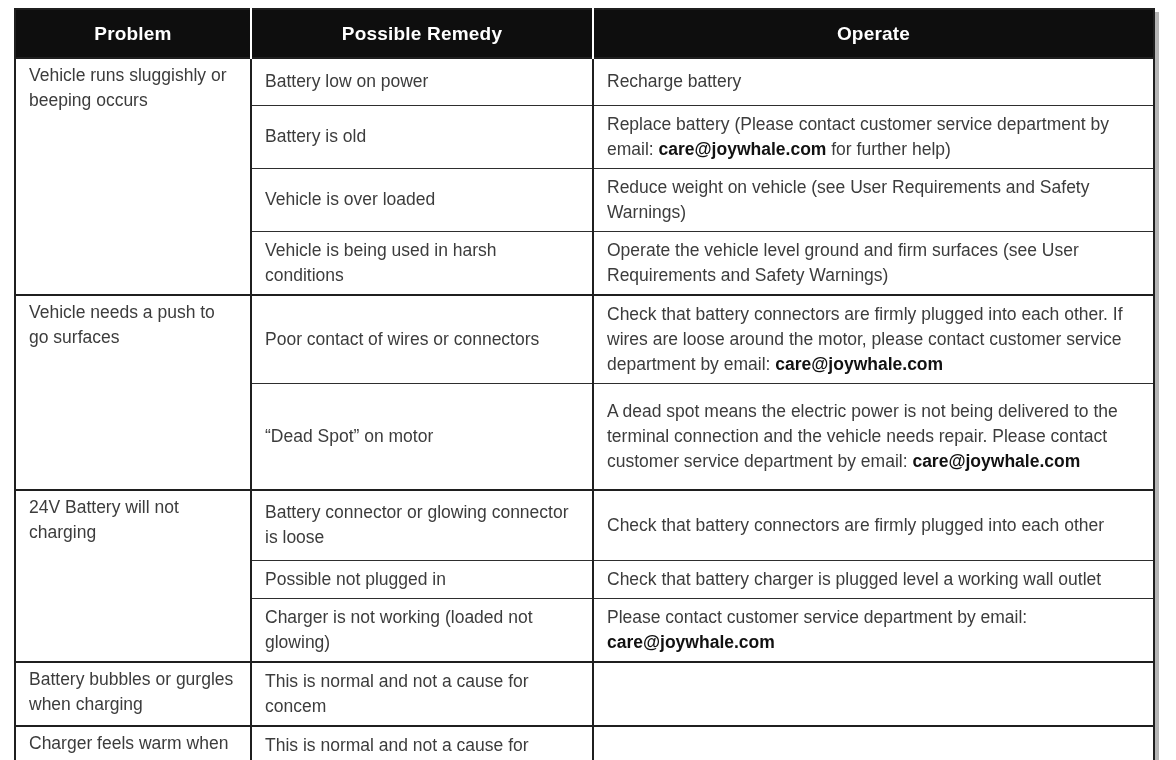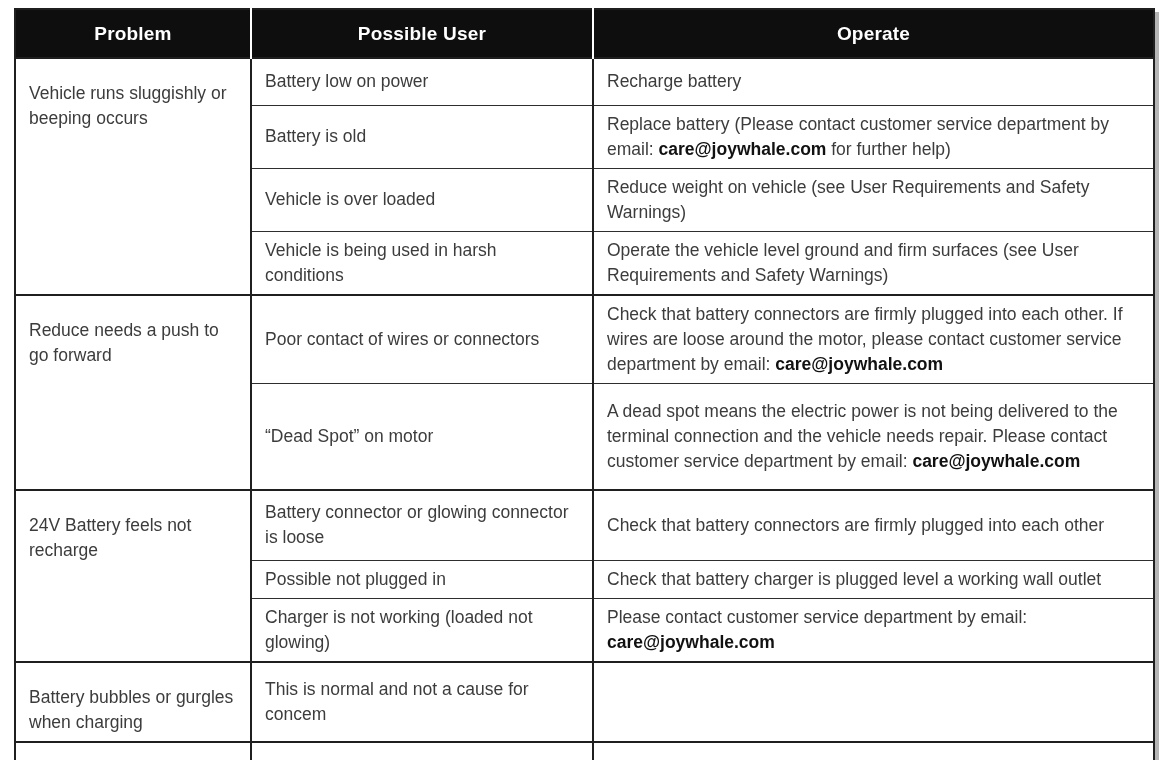--- a/index.html
+++ b/index.html
@@ -49,21 +49,21 @@
   td{
     font-size:17.5px;
     line-height:25px;
     color:var(--body-text);
     padding:6px 12px 6px 13px;
     border-left:2px solid var(--border);
     overflow:hidden;
   }
   td.problem-cell{
     vertical-align:top;
-    padding-top:22px;
+    padding-top:4px;
     border-left:none;
     margin-top:40px;
   }
   td.cause-cell,td.remedy-cell{
     vertical-align:middle;
     border-top:1.5px solid #2e2e2e;
   }
   tr.group-start td{
     border-top:2px solid var(--border);
   }
@@ -78,21 +78,21 @@
 <div class="page">
   <table class="troubleshooting">
     <colgroup>
       <col class="col-problem">
       <col class="col-cause">
       <col class="col-remedy">
     </colgroup>
     <thead>
       <tr>
         <th>Problem</th>
-        <th>Possible User</th>
+        <th>Possible Remedy</th>
         <th>Operate</th>
       </tr>
     </thead>
     <tbody id="table-body">
         <tr class="group-start" style="height: 47px;">
           <td class="problem-cell" rowspan="4">Vehicle runs sluggishly or beeping occurs</td>
           <td class="cause-cell">Battery low on power</td>
           <td class="remedy-cell">Recharge battery</td>
         </tr>
         <tr style="height: 58px;">
@@ -101,30 +101,30 @@
         </tr>
         <tr style="height: 62px;">
           <td class="cause-cell">Vehicle is over loaded</td>
           <td class="remedy-cell">Reduce weight on vehicle (see User Requirements and Safety Warnings)</td>
         </tr>
         <tr style="height: 61px;">
           <td class="cause-cell">Vehicle is being used in harsh conditions</td>
           <td class="remedy-cell">Operate the vehicle level ground and firm surfaces (see User Requirements and Safety Warnings)</td>
         </tr>
         <tr class="group-start" style="height: 80px;">
-          <td class="problem-cell" rowspan="2">Reduce needs a push to go forward</td>
+          <td class="problem-cell" rowspan="2">Vehicle needs a push to go surfaces</td>
           <td class="cause-cell">Poor contact of wires or connectors</td>
           <td class="remedy-cell">Check that battery connectors are firmly plugged into each other. If wires are loose around the motor, please contact customer service department by email: <b>care@joywhale.com</b></td>
         </tr>
         <tr style="height: 107px;">
           <td class="cause-cell">“Dead Spot” on motor</td>
           <td class="remedy-cell">A dead spot means the electric power is not being delivered to the terminal connection and the vehicle needs repair. Please contact customer service department by email: <b>care@joywhale.com</b></td>
         </tr>
         <tr class="group-start" style="height: 70px;">
-          <td class="problem-cell" rowspan="3">24V Battery feels not recharge</td>
+          <td class="problem-cell" rowspan="3">24V Battery will not charging</td>
           <td class="cause-cell">Battery connector or glowing connector is loose</td>
           <td class="remedy-cell">Check that battery connectors are firmly plugged into each other</td>
         </tr>
         <tr style="height: 38px;">
           <td class="cause-cell">Possible not plugged in</td>
           <td class="remedy-cell">Check that battery charger is plugged level a working wall outlet</td>
         </tr>
         <tr style="height: 55px;">
           <td class="cause-cell">Charger is not working (loaded not glowing)</td>
           <td class="remedy-cell">Please contact customer service department by email: <b>care@joywhale.com</b></td>

